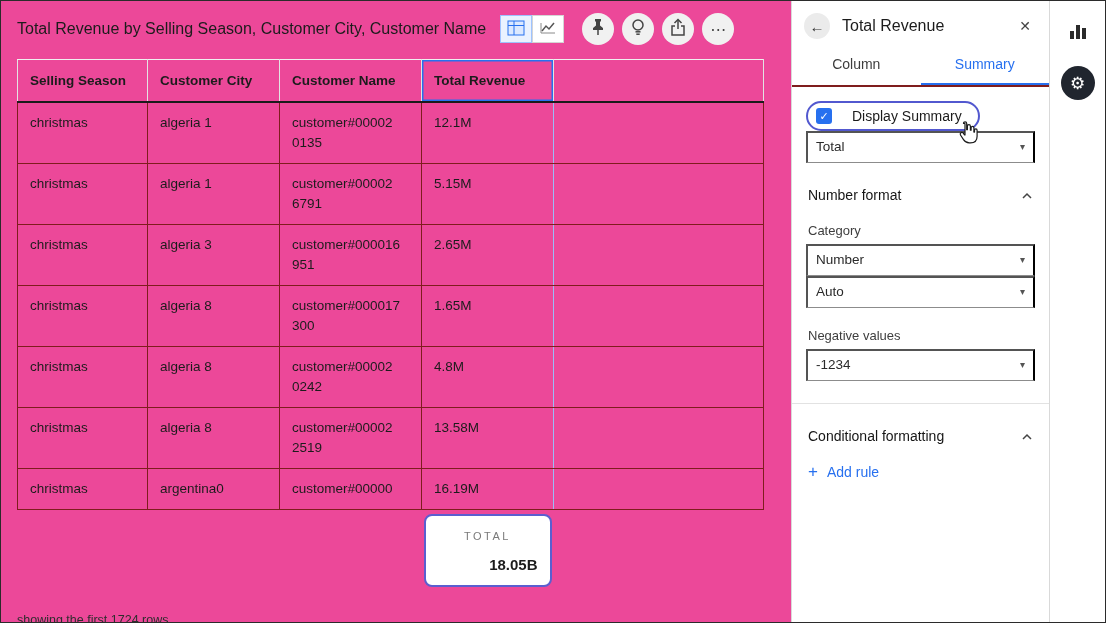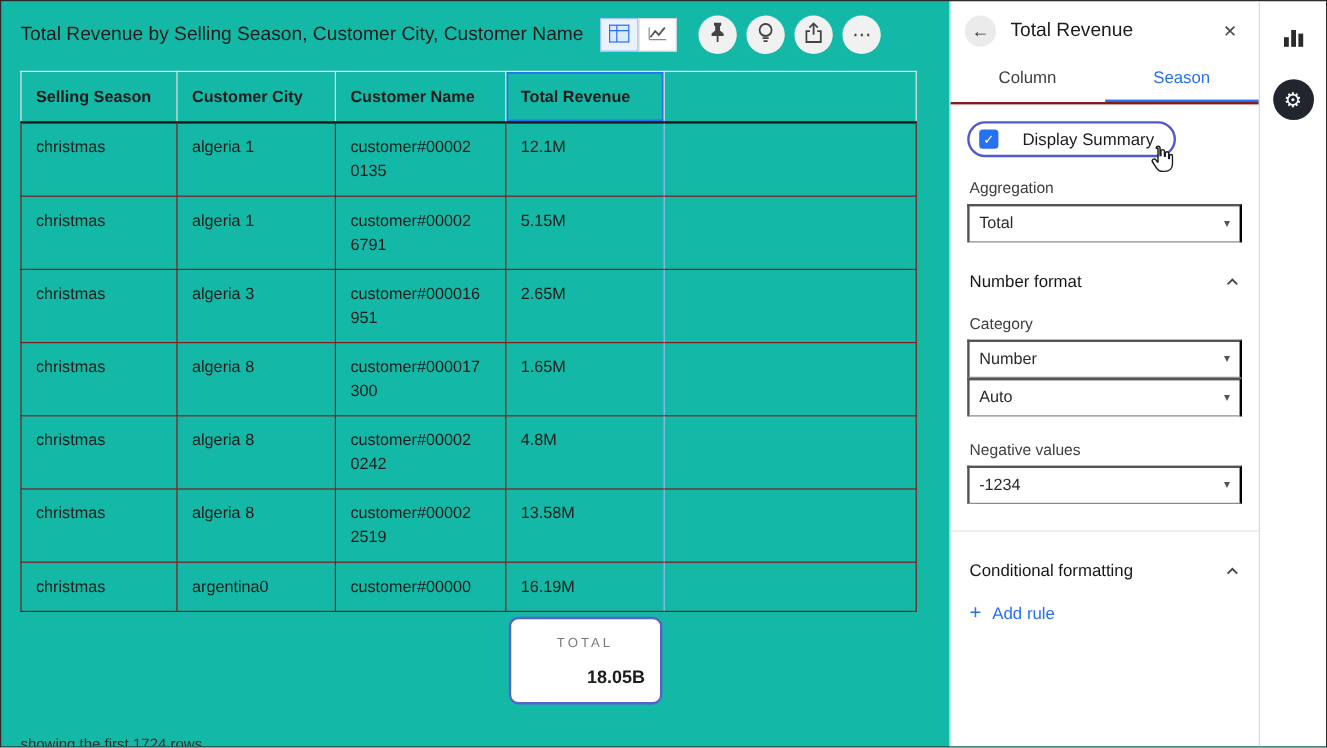--- a/index.html
+++ b/index.html
@@ -1,20 +1,20 @@
 <!DOCTYPE html>
 <html><head>
 <meta charset="utf-8">
 <style>
   * { box-sizing: border-box; }
   html,body { margin:0; padding:0; background:#fff; }
   body { font-family:"Liberation Sans", sans-serif; color:#1c1c1c; }
 
   .app { width:1106px; height:623px; border:1px solid #2b2b2b; display:grid;
-         grid-template-columns:1fr 258px 55px; background:#14b8a6; overflow:hidden; }
+         grid-template-columns:1fr 258px 55px; background:#ec4899; overflow:hidden; }
 
   
   .main { position:relative; border-right:1px solid #d9d9d9; overflow:hidden;
           display:flex; flex-direction:column; }
   .main-header { display:flex; align-items:center; padding:12px 16px 8px; }
   .page-title { font-size:16px; font-weight:500; margin:0; white-space:nowrap; }
   .viz-toggle { display:flex; margin-left:14px; }
   .viz-btn { width:32px; height:28px; display:flex; align-items:center; justify-content:center;
              background:#fff; border:1px solid #d5d5d5; padding:0; }
   .viz-btn.active { background:#eaf2ff; border-color:#9ec3ff; }
@@ -265,37 +265,36 @@
         <span>←</span>
       </button>
       <div class="panel-title">Total Revenue</div>
       <button class="close-btn">
         <span>✕</span>
       </button>
     </div>
 
     <div class="tabs">
       <button class="tab">Column</button>
-      <button class="tab active">Season</button>
+      <button class="tab active">Summary</button>
     </div>
 
     <div class="panel-body">
       <div class="summary-ring">
         <span class="checkbox">
           <span>✓</span>
         </span>
         <span class="checkbox-label">Display Summary</span>
         <span class="cursor-icon">
           <svg width="22" height="24" viewBox="0 0 22 24">
               <path d="M7.5 3.5c0-1 .7-1.7 1.6-1.7s1.6.8 1.6 1.7v6.2h.7V6.3c0-.9.7-1.6 1.5-1.6s1.5.7 1.5 1.6v3.9h.7V7.9c0-.8.6-1.5 1.4-1.5s1.4.7 1.4 1.5v4.2h.6v-1.9c0-.8.6-1.4 1.3-1.4.8 0 1.3.6 1.3 1.4v6c0 4-2.6 6.6-6.6 6.6h-1.3c-2.7 0-4.4-1.2-5.7-3.2l-3-4.6c-.5-.8-.3-1.8.5-2.3.8-.5 1.8-.3 2.3.5l1.2 1.8h.5V3.5z" fill="#fff" stroke="#1b1b1b" stroke-width="1.2" stroke-linejoin="round"></path>
             </svg>
         </span>
       </div>
 
-      <div class="field-label first">Aggregation</div>
       <button class="dropdown">
         <span>Total</span>
         <span class="caret">▾</span>
       </button>
 
       <div class="section-head">
         <span>Number format</span>
         <span>
           <svg width="12" height="8" viewBox="0 0 12 8">
               <polyline points="2,6 6,2 10,6" fill="none" stroke="#444" stroke-width="1.5"></polyline>

